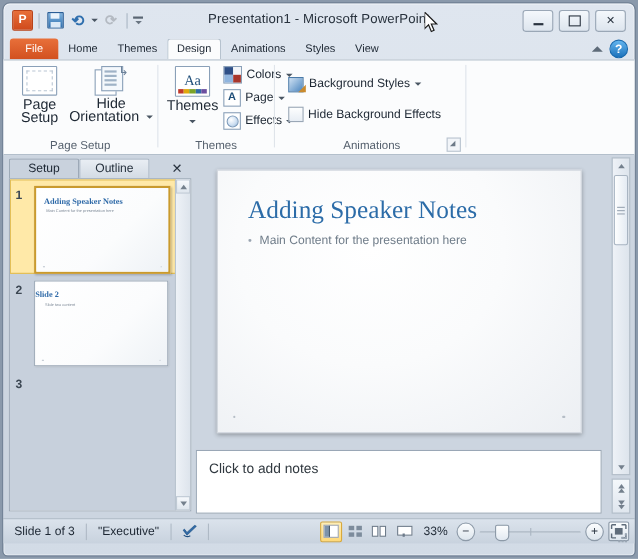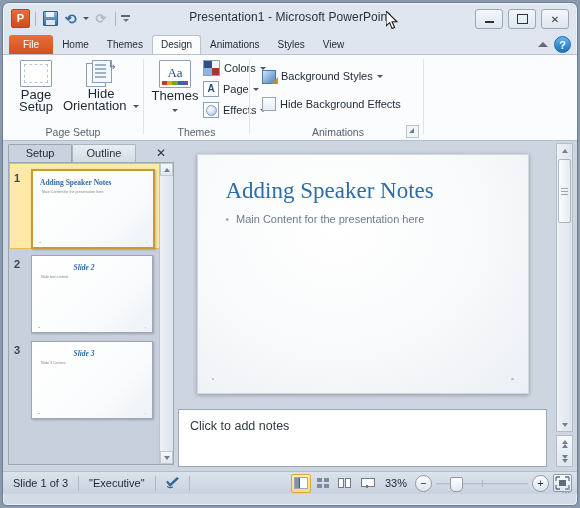--- a/index.html
+++ b/index.html
@@ -122,21 +122,21 @@
   .plist-inner{position:absolute;left:0;top:0;right:13px;bottom:0;background:#c7d0dc;}
   .thumbrow{position:relative;height:86px;padding:6px 6px 0 22px;box-sizing:border-box;}
   .thumbrow.selected{background:#ffe9a8;box-shadow:inset 0 0 0 1px #e3bf58;}
   .thumbnum{position:absolute;left:5px;top:9px;font-size:11px;color:#3c4753;font-weight:bold;}
   .thumb{position:relative;width:120px;height:76px;background:#fff;
     border:1px solid #9aa7b6;box-shadow:1px 1px 2px rgba(0,0,0,.22);overflow:hidden;}
   .thumbrow.selected .thumb{border:2px solid #c99a2e;}
   .thumb .tfill{position:absolute;inset:0;background:linear-gradient(135deg,#ffffff 0%,#fbfcfd 60%,#eef2f6 100%);}
   .thumb .ttitle{position:absolute;left:7px;right:5px;top:7px;font-family:"Liberation Serif",serif;
     color:#2f6aa8;font-size:7.5px;font-weight:bold;line-height:9px;}
-  .thumb .ttitle.center{text-align:center;left:0;right:16px;font-style:italic;}
+  .thumb .ttitle.center{left:0;right:16px;}
   .thumb .tbody{position:absolute;left:9px;right:5px;top:19px;font-size:3.6px;color:#7c8896;line-height:5px;}
   .thumb .tdot{position:absolute;width:1.5px;height:1.5px;background:#b6bfc9;border-radius:50%;bottom:4px;}
   .pscroll{position:absolute;right:0;top:0;bottom:0;width:13px;
     background:linear-gradient(to right,#eef2f7,#dde4ec);border-left:1px solid #b9c4cf;}
   .sbarrow{position:absolute;left:0;right:0;height:13px;display:flex;align-items:center;justify-content:center;
     background:linear-gradient(to bottom,#f6f9fc,#dfe6ee);border:1px solid #c0cad5;box-sizing:border-box;}
   .arrow-up{width:0;height:0;border-left:3.5px solid transparent;border-right:3.5px solid transparent;border-bottom:4px solid #74808d;}
   .arrow-dn{width:0;height:0;border-left:3.5px solid transparent;border-right:3.5px solid transparent;border-top:4px solid #74808d;}
 
   
@@ -387,27 +387,20 @@
               <div class="tfill"></div>
               <div class="ttitle center">Slide 2</div>
               <div class="tbody">Slide two content</div>
               <div class="tdot" style="left:6px;"></div>
                 <div class="tdot" style="right:6px;"></div>
             </div>
           </div>
 
           <div class="thumbrow">
             <div class="thumbnum">3</div>
-            <div class="thumb">
-              <div class="tfill"></div>
-              <div class="ttitle center">Slide 3</div>
-              <div class="tbody">Slide 3 Content</div>
-              <div class="tdot" style="left:6px;"></div>
-                <div class="tdot" style="right:6px;"></div>
-            </div>
           </div>
 
         </div>
         <div class="pscroll">
           <div class="sbarrow" style="top:0;">
               <span class="arrow-up"></span>
             </div>
           <div class="sbarrow" style="bottom:0;">
               <span class="arrow-dn"></span>
             </div>

